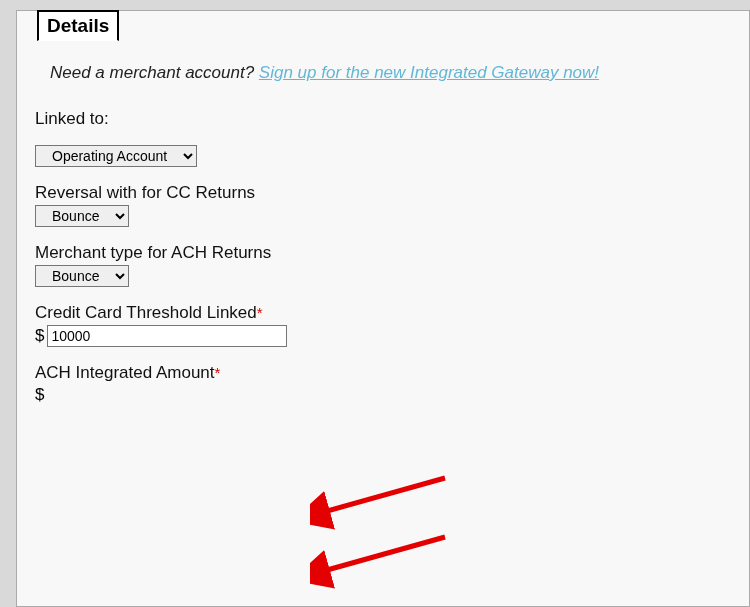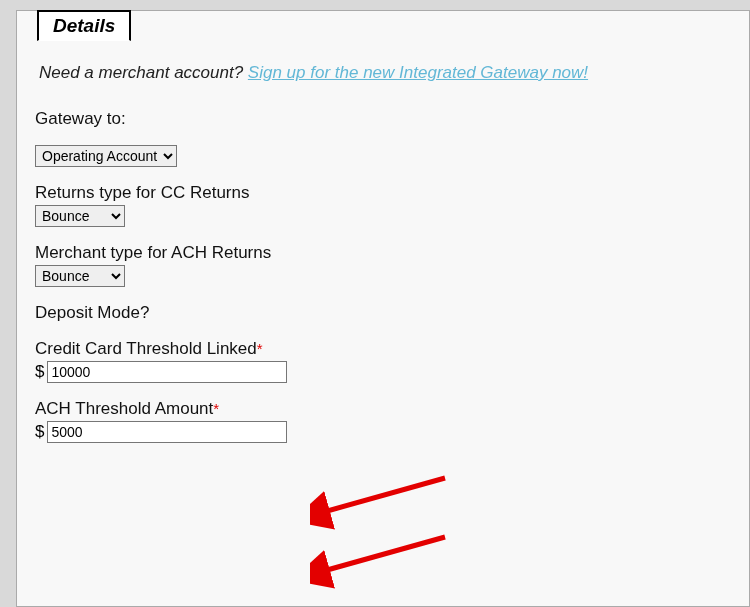--- a/index.html
+++ b/index.html
@@ -25,28 +25,27 @@
       bottom: 0;
       padding: 28px 0 0 18px;
     }
     .tab {
       position: absolute;
       top: -1px;
       left: 20px;
       background: #fff;
       border: 2px solid #000;
       border-bottom: 1px solid #fff;
-      padding: 3px 14px;
+      padding: 3px 8px;
       font-weight: bold;
       font-size: 19px;
       z-index: 2;
-      font-style: italic;
     }
     .prompt-line {
-      margin: 24px 0 26px 4px;
+      margin: 24px 0 26px 15px;
       font-size: 17px;
       font-style: italic;
       color: #222;
       font-family: "Segoe UI", Arial, sans-serif;
     }
     .prompt-line a {
       color: #62b7d6;
       text-decoration: underline;
     }
     .field-block {
@@ -59,21 +58,21 @@
       display: block;
     }
     .masked {
       background: #f0f0f0;
       width: 320px;
       height: 26px;
       margin-top: 2px;
     }
     select {
       font-size: 14px;
-      padding: 1px 2px;
+      padding: 1px 12px;
       background: #efefef;
       border: 1px solid #767676;
       font-family: Arial;
       min-width: 90px;
     }
     .input-row {
       display: flex;
       align-items: center;
       gap: 3px;
     }
@@ -113,65 +112,63 @@
 <body>
 
 <div class="panel">
   <div class="tab">Details</div>
 
   <div class="prompt-line">
     <span>Need a merchant account? </span><a href="#">Sign up for the new Integrated Gateway now!</a>
   </div>
 
   <div class="field-block">
-    <span class="label">Gateway to:</span>
+    <span class="label">Linked to:</span>
   </div>
 
 
   <div class="field-block">
     <select>
       <option>Operating Account</option>
     </select>
   </div>
 
   <div class="field-block">
-    <span class="label">Returns type for CC Returns</span>
+    <span class="label">Reversal with for CC Returns</span>
     <select>
       <option>Bounce</option>
     </select>
   </div>
 
   <div class="field-block">
     <span class="label">Merchant type for ACH Returns</span>
     <select>
       <option>Bounce</option>
     </select>
   </div>
 
   <div class="field-block">
-    <span class="label">Deposit Mode?</span>
   </div>
 
   <div class="field-block">
     <span class="label">
       <span>Credit Card Threshold Linked</span><span class="req">*</span>
     </span>
     <div class="input-row">
       <span class="dollar">$</span>
       <input type="text" value="10000" style="">
     </div>
   </div>
 
   <div class="field-block">
     <span class="label">
-      <span>ACH Threshold Amount</span><span class="req">*</span>
+      <span>ACH Integrated Amount</span><span class="req">*</span>
     </span>
     <div class="input-row">
       <span class="dollar">$</span>
-      <input type="text" value="5000" style="">
     </div>
   </div>
 </div>
 
 <svg class="arrow arrow1" viewBox="0 0 140 60">
   <defs>
     <marker id="ah1" markerWidth="8" markerHeight="8" refX="2" refY="4" orient="auto">
       <polygon points="0 0, 8 4, 0 8" fill="#e30000"></polygon>
     </marker>
   </defs>

